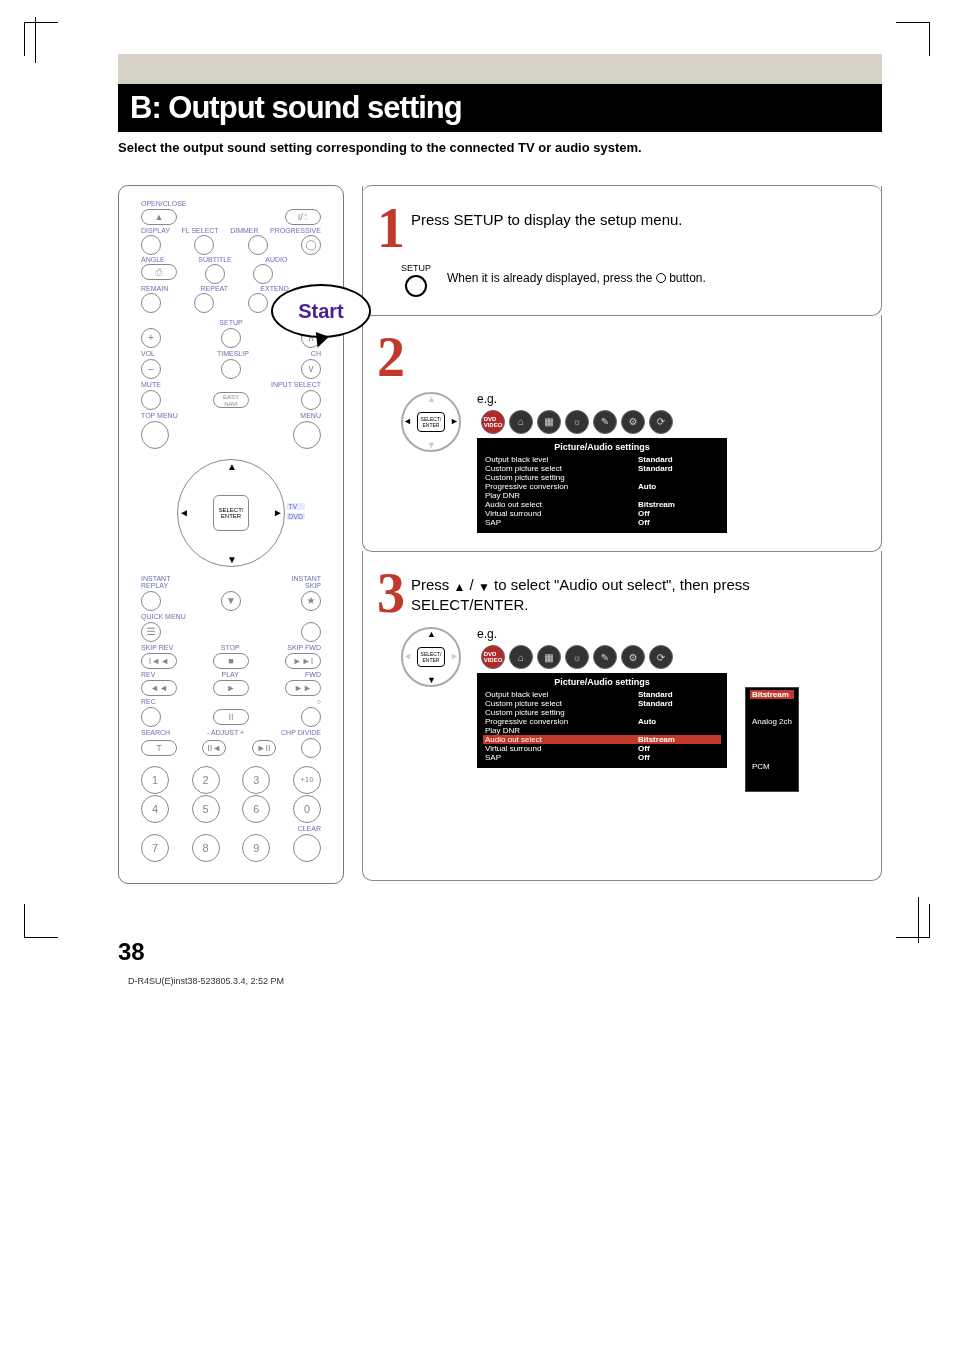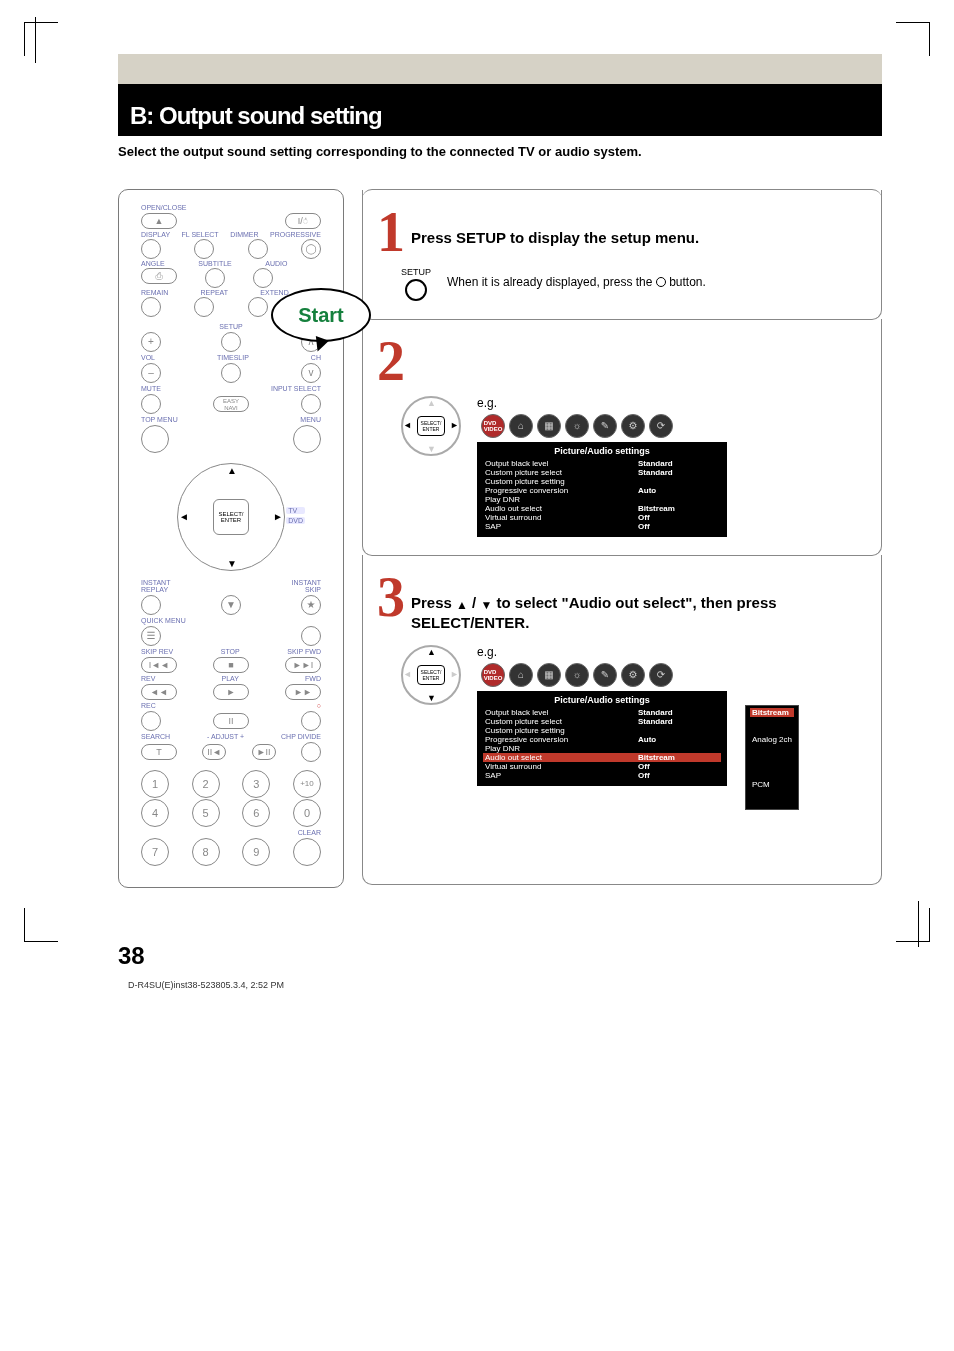--- a/index.html
+++ b/index.html
@@ -29,23 +29,23 @@
     height: 30px;
   }
   .breadcrumb {
     font-size: 12px;
     font-weight: bold;
     margin: 10px 0 2px 14px;
   }
   .title-bar {
     background: #000;
     color: #fff;
-    font-size: 24px;
+    font-size: 31px;
     font-weight: bold;
-    padding: 18px 12px 6px 12px;
+    padding: 6px 12px 6px 12px;
     letter-spacing: -1px;
   }
   .subtitle {
     font-size: 13px;
     font-weight: bold;
     margin: 8px 0 30px 0;
   }
   .content {
     display: flex;
     gap: 18px;
@@ -77,21 +77,21 @@
     color:#888; text-align:center; line-height:18px; font-size:10px;
   }
   .rbtn-big { width:28px; height:28px; line-height:26px; font-size:11px; }
   .row { display:flex; justify-content:space-between; align-items:center; margin:2px 0; }
   .row4 { display:flex; justify-content:space-between; margin:1px 0; }
 
   .start-callout {
     position:absolute; right:-50px; top:84px;
     background:#fff; border:2px solid #000; border-radius:50%;
     width:100px; height:54px; display:flex; align-items:center; justify-content:center;
-    font-size:20px; font-weight:bold; color:#15803d;
+    font-size:20px; font-weight:bold; color:#4c1d95;
   }
   .start-arrow {
     position:absolute; right:-6px; top:134px;
     width:0; height:0; border-left:7px solid transparent; border-right:7px solid transparent; border-top:14px solid #000;
     transform: rotate(20deg);
   }
 
   .dpad {
     position: relative; width: 120px; height: 120px; margin: 4px auto 0 auto;
   }
@@ -124,22 +124,22 @@
   .big-num {
     font-family: Georgia, 'Times New Roman', serif;
     font-size: 56px;
     font-weight: bold;
     color: #c0392b;
     line-height: 0.8;
     margin-top: 6px;
   }
   .step-title {
     font-size: 15px;
-    font-weight: bold;
-    margin-top: 24px;
+    font-weight: normal;
+    margin-top: 10px;
     line-height: 1.3;
   }
   .step-body { margin-left: 24px; margin-top: 12px; display:flex; gap:16px; align-items:flex-start; }
   .hint-btn {
     display:flex; flex-direction:column; align-items:center; gap:2px; font-size:9px;
   }
   .hint-btn .circ { width:22px; height:22px; border:2px solid #000; border-radius:50%; }
   .mini-dpad {
     width:60px; height:60px; position:relative;
   }

